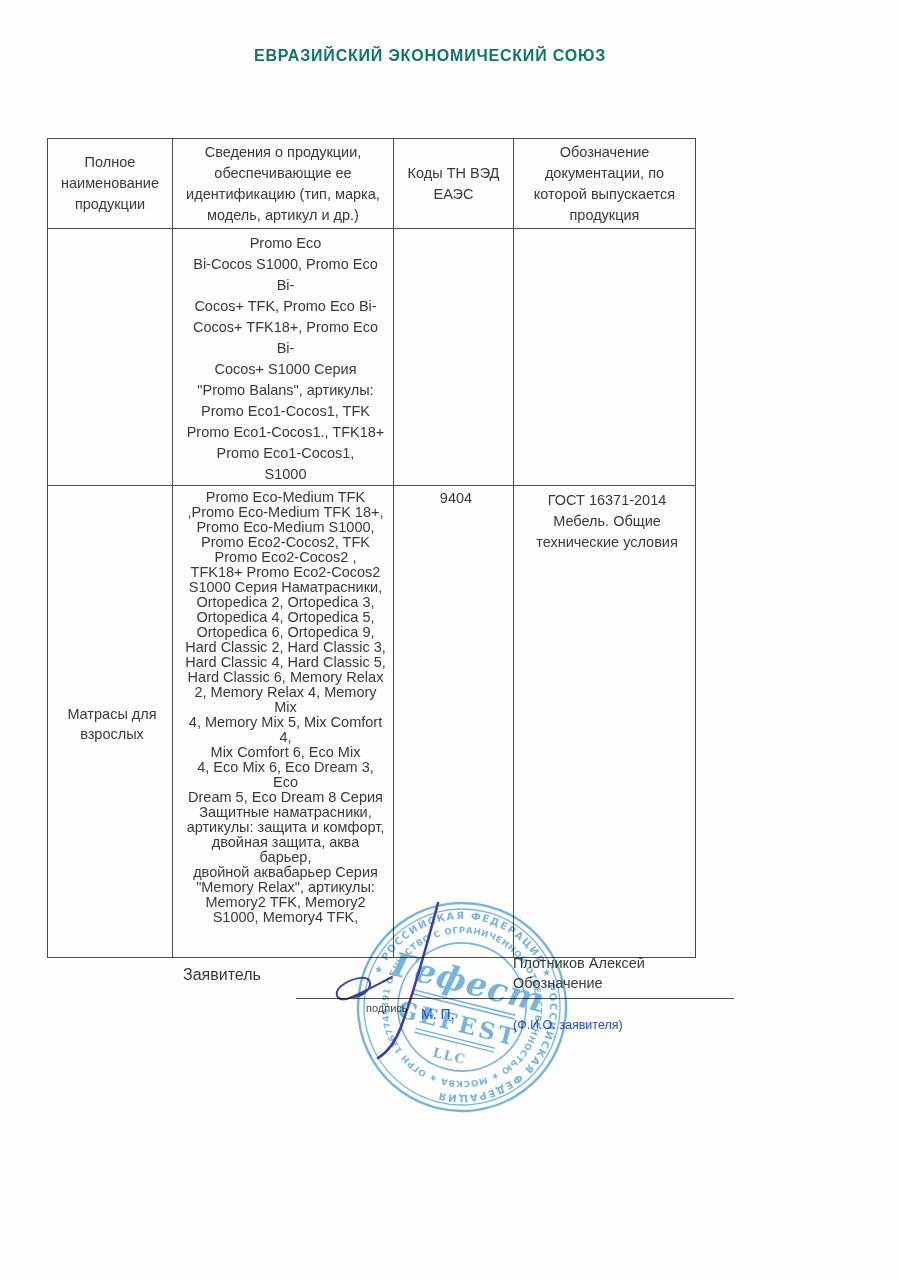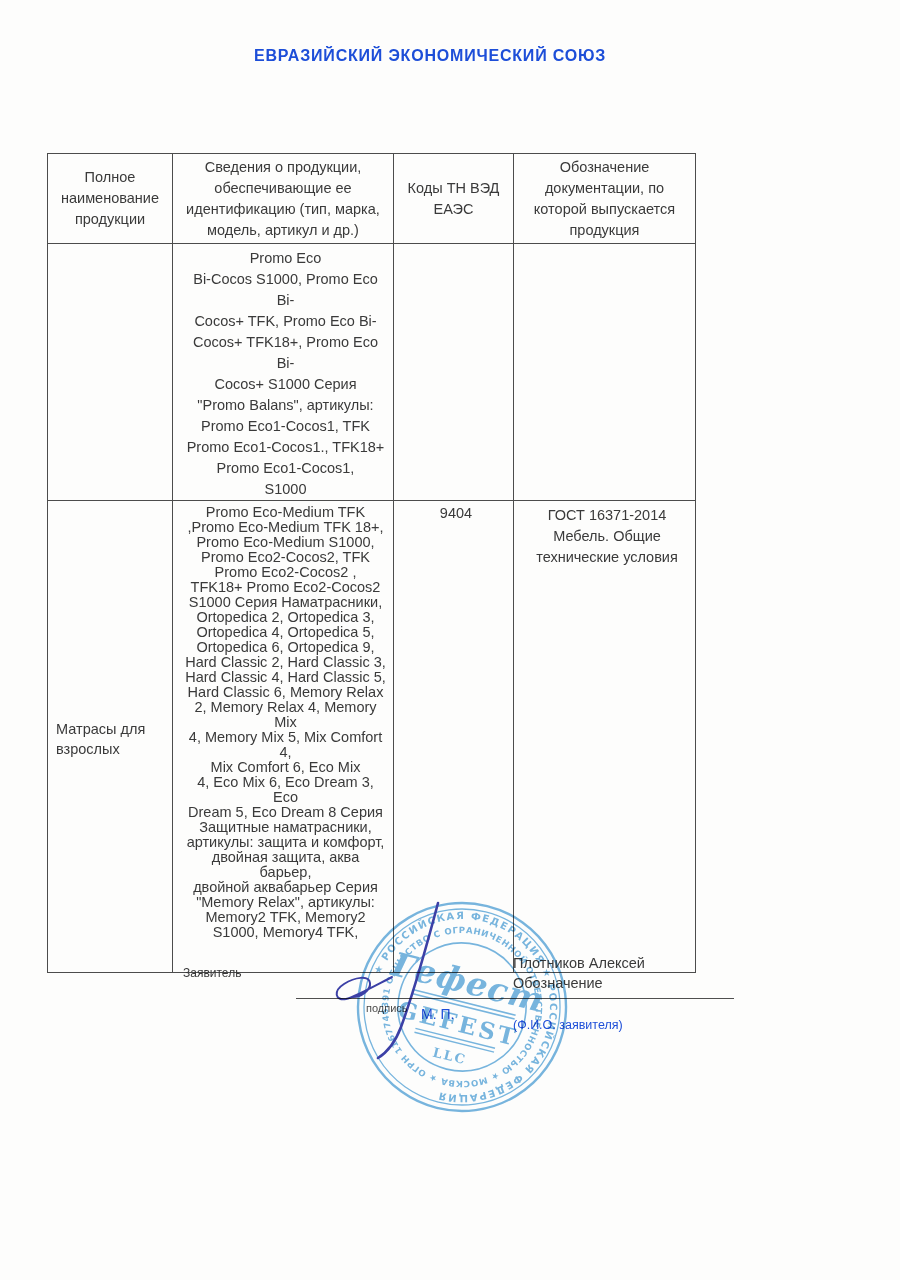--- a/index.html
+++ b/index.html
@@ -8,39 +8,39 @@
     width:900px;height:1280px;
     background:#fdfdfc;
     font-family:"Liberation Sans", sans-serif;
     color:#383838;
     overflow:hidden;
   }
   .abs{position:absolute;}
   .title{
     left:100px;width:660px;text-align:center;
     font-weight:bold;font-size:16px;letter-spacing:0.8px;
-    color:#1d4ed8;white-space:nowrap;
+    color:#0f766e;white-space:nowrap;
   }
   table.doc{
-    position:absolute;left:47px;top:153px;
+    position:absolute;left:47px;top:138px;
     width:648px;border-collapse:collapse;table-layout:fixed;
   }
   table.doc td,table.doc th{
     border:1px solid #4c4c4c;
     font-weight:normal;
     font-size:14.5px;
     color:#3a3a3a;
     overflow:hidden;
   }
   tr.hdr{height:90px;}
   tr.r1{height:210px;}
   tr.r2{height:472px;}
   th.hc{vertical-align:middle;text-align:center;line-height:21px;padding:2px 8px;}
   td.cell-top{vertical-align:top;text-align:center;padding:4px 6px 0 11px;}
-  td.cell-mid{vertical-align:middle;text-align:left;padding:4px 4px 0 8px;line-height:20px;}
+  td.cell-mid{vertical-align:middle;text-align:center;padding:4px 4px 0 8px;line-height:20px;}
   .pre{white-space:pre-line;}
   .lh21{line-height:21px;}
   .lh18{line-height:15px;}
   .caption-sm{font-size:11px;color:#4a4a4a;}
   .caption-md{font-size:12.5px;color:#1d4ed8;}
   .rule{border-top:1.5px solid #4f4f4f;height:0;}
   .nm{font-size:14.5px;line-height:20px;color:#3a3a3a;}
   svg{display:block;}
   .stamp-layer{mix-blend-mode:multiply;pointer-events:none;}
 </style>
@@ -108,21 +108,21 @@
 Memory2 TFK, Memory2
 S1000, Memory4 TFK,</td>
       <td class="cell-top">9404</td>
       <td class="cell-top pre lh21">ГОСТ 16371-2014
 Мебель. Общие
 технические условия</td>
     </tr>
   </tbody>
     </table>
 
-  <div class="abs" style="left:183px;top:966px;font-size:12px;">Заявитель</div>
+  <div class="abs" style="left:183px;top:966px;font-size:16px;">Заявитель</div>
 
   <div class="abs rule" style="left:296px;top:998px;width:226px;"></div>
   <div class="abs caption-sm" style="left:333px;top:1002px;padding-left:33px;">подпись</div>
 
   <div class="abs caption-md" style="left:421px;top:1006px;font-size:14px;">М. П.</div>
 
   <div class="abs nm" style="left:513px;top:953px;width:152px;">Плотников Алексей Обозначение</div>
   <div class="abs rule" style="left:506px;top:998px;width:228px;"></div>
   <div class="abs caption-md" style="left:513px;top:1002px;margin-top:16px;">(Ф.И.О. заявителя)</div>
 

